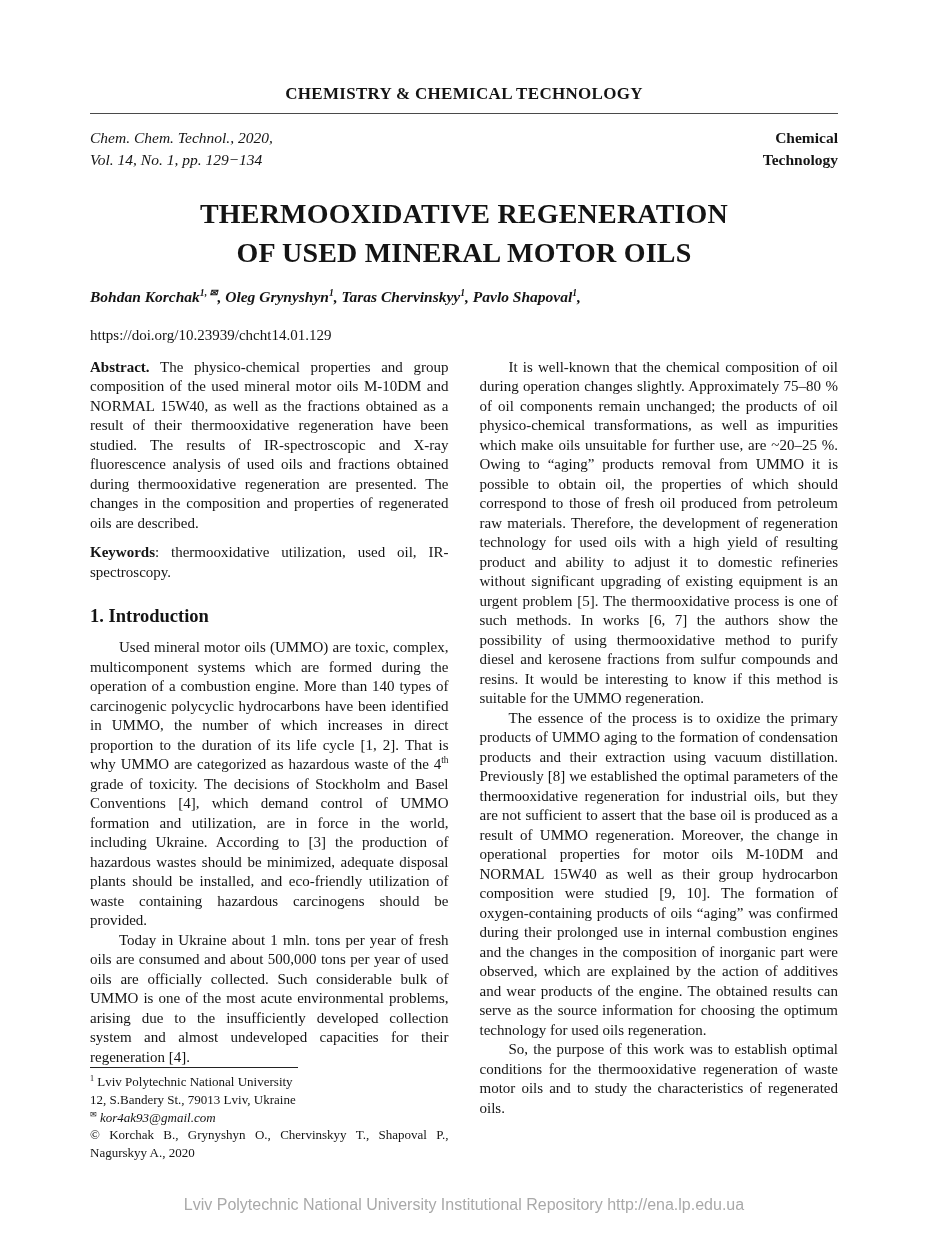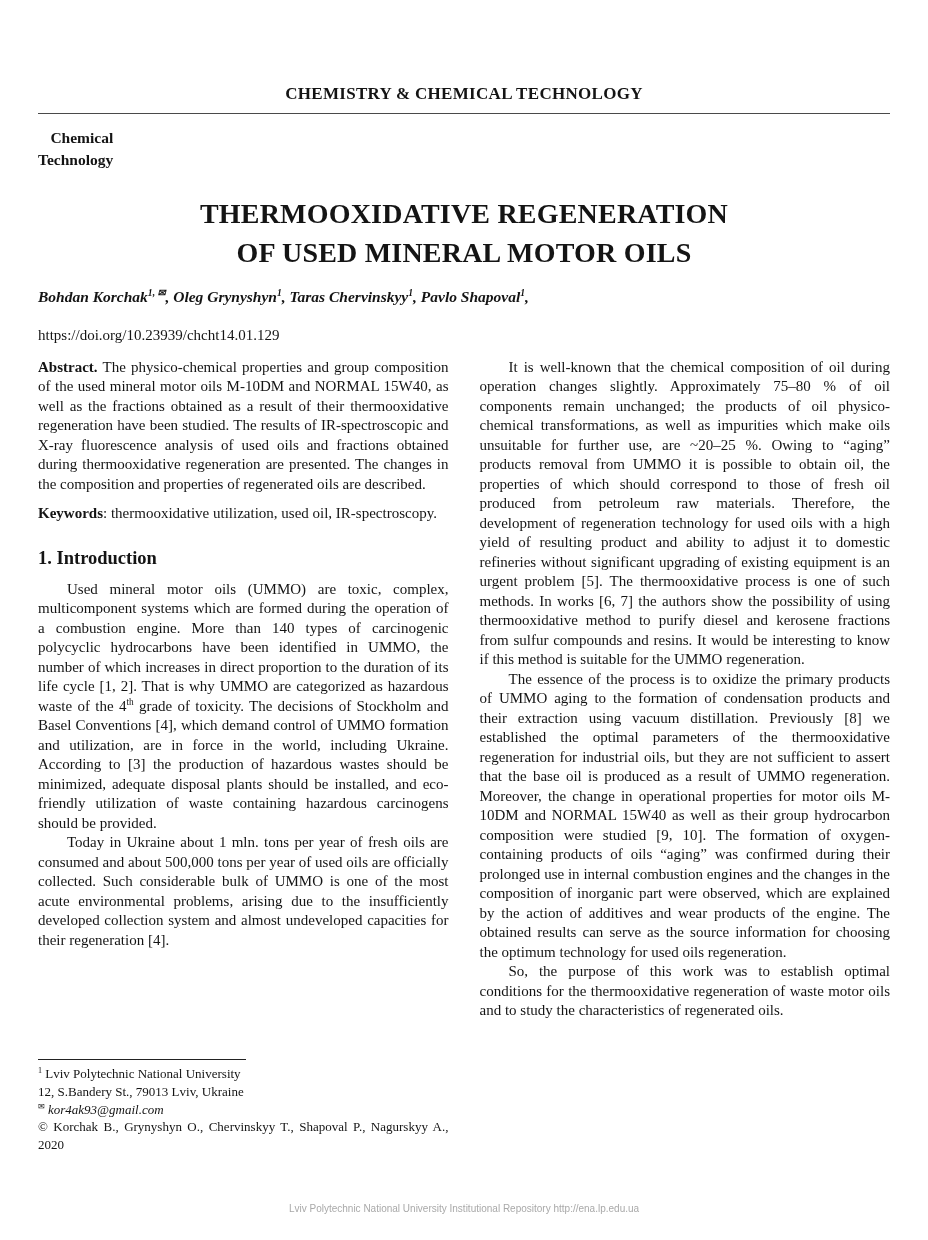--- a/index.html
+++ b/index.html
@@ -1,18 +1,18 @@
 <!DOCTYPE html>
 <html><head>
 <meta charset="utf-8">
 <style>
   * { margin:0; padding:0; box-sizing:border-box; }
   html,body { background:#ffffff; }
   body { font-family:"Liberation Serif","DejaVu Serif",serif; color:#141414; }
-  .page { width:928px; height:1240px; margin:0 auto; background:#ffffff; position:relative; padding:84px 38px 0; overflow:hidden; }
+  .page { width:928px; height:1240px; margin:0 auto; background:#ffffff; position:relative; padding:84px 90px 0; overflow:hidden; }
 
   .journal-header { text-align:center; font-weight:bold; font-size:17px; letter-spacing:.3px; }
   .header-rule { border:0; border-top:1.5px solid #4a4a4a; margin-top:9px; }
 
   .citation-row { display:flex; justify-content:space-between; margin-top:13px; font-size:15.5px; line-height:1.42; }
   .citation-left { font-style:italic; }
   .citation-right { font-weight:bold; text-align:right; }
 
   .title { text-align:center; font-weight:bold; font-size:28px; line-height:1.38; margin-top:24px; letter-spacing:.2px; }
   .authors { font-weight:bold; font-style:italic; font-size:15.5px; line-height:1.45; margin-top:14px; }
@@ -25,31 +25,35 @@
   p.indent { text-indent:29px; }
   .abstract { margin-bottom:10px; }
   .section-heading { font-size:18.5px; font-weight:bold; text-align:left; margin:22px 0 10px; }
 
   .footnote { margin-top:auto; font-size:13px; line-height:1.36; text-align:left; }
   .footnote-rule { border:0; border-top:1px solid #222; width:208px; margin-bottom:5px; }
   .footnote .email { font-style:italic; }
   .footnote .copyright { text-align:justify; }
 
   .page-footer { position:absolute; left:0; right:0; bottom:26px; text-align:center;
-                 font-family:"Liberation Sans","DejaVu Sans",sans-serif; font-size:10px; color:#a9a9a9; }
+                 font-family:"Liberation Sans","DejaVu Sans",sans-serif; font-size:16px; color:#a9a9a9; }
 </style>
 </head>
 <body>
 
 <div class="page">
 
   <div class="journal-header">CHEMISTRY &amp; CHEMICAL TECHNOLOGY</div>
   <hr class="header-rule">
 
   <div class="citation-row">
+    <div class="citation-left">
+      <div>Chem. Chem. Technol., 2020,</div>
+      <div>Vol. 14, No. 1, pp. 129−134</div>
+    </div>
     <div class="citation-right">
       <div>Chemical</div>
       <div>Technology</div>
     </div>
   </div>
 
   <h1 class="title">
     <span>THERMOOXIDATIVE REGENERATION</span><br>
     <span>OF USED MINERAL MOTOR OILS</span>
   </h1>

